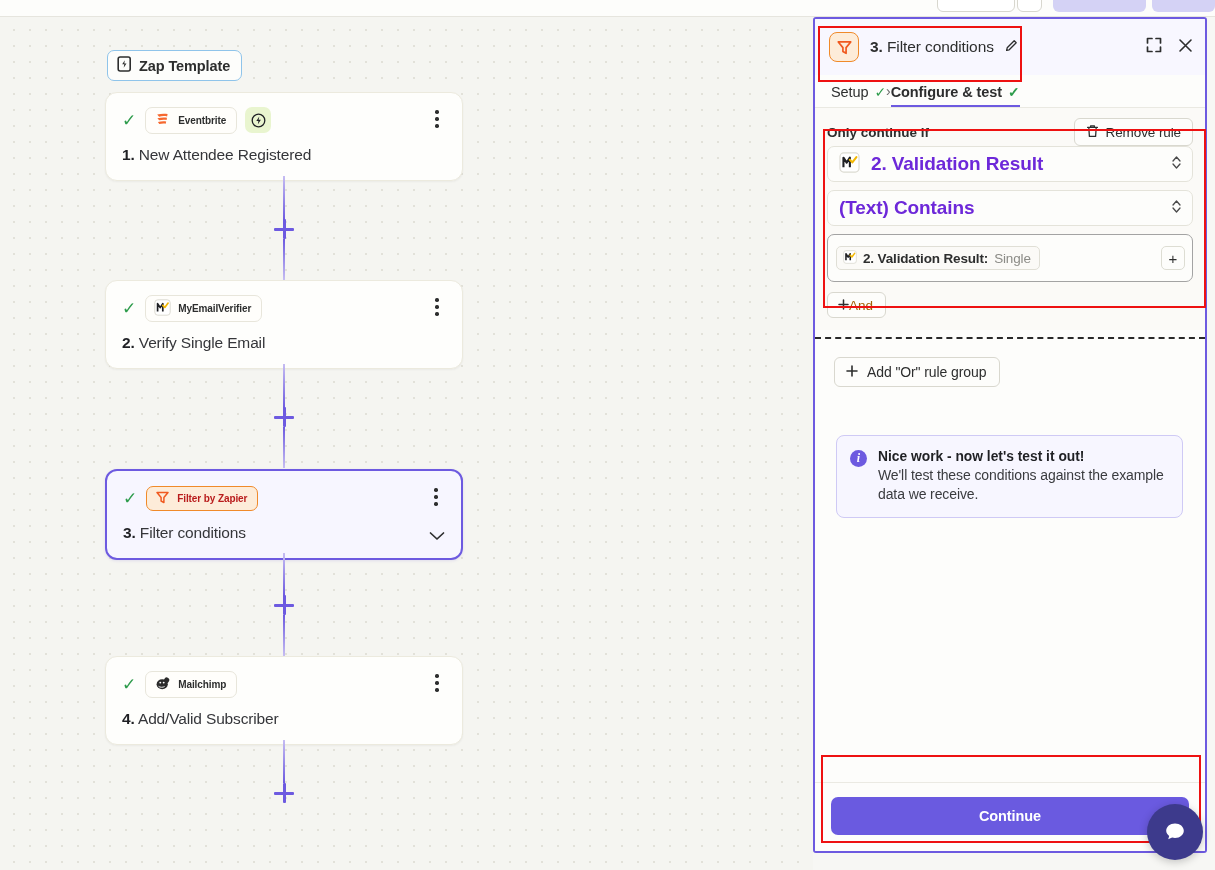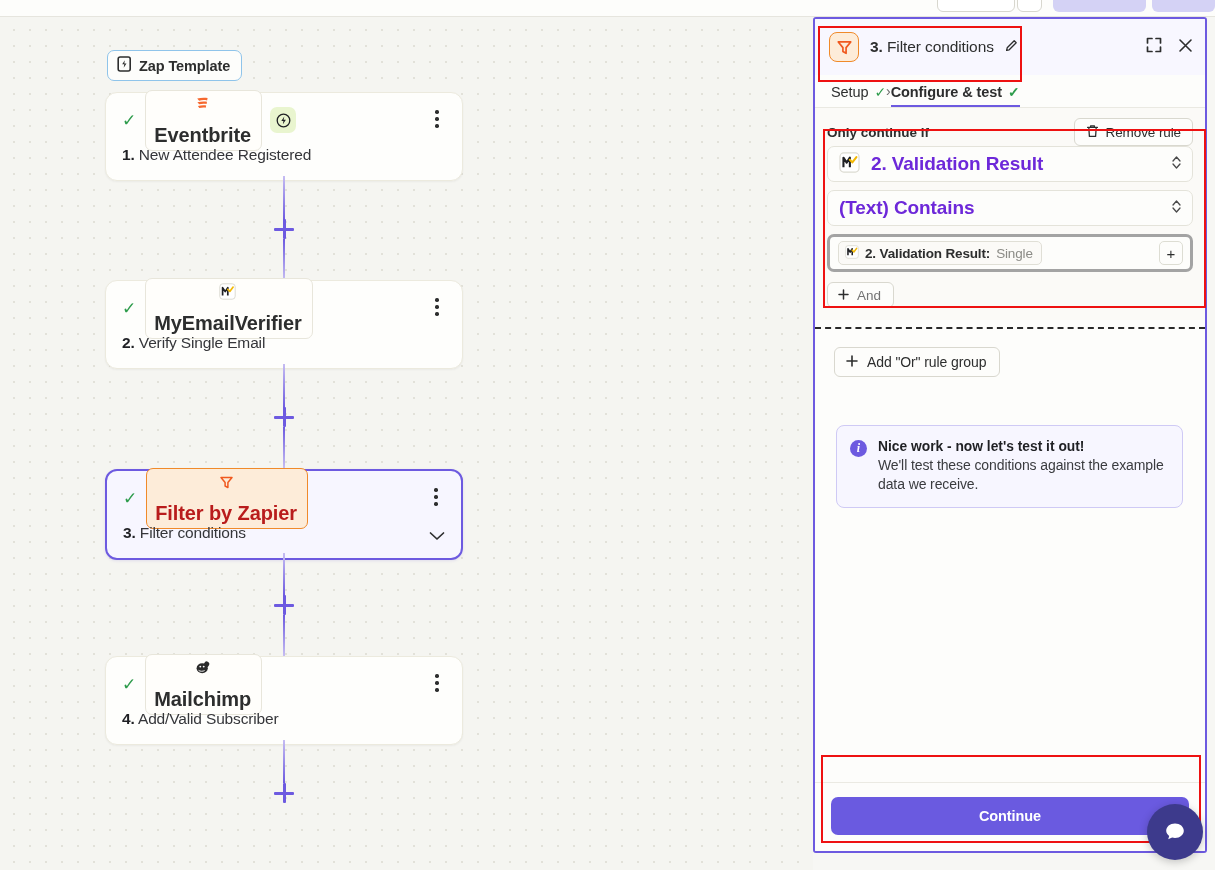--- a/index.html
+++ b/index.html
@@ -53,21 +53,21 @@
   .card.selected {
     background: #f7f6ff; border: 2px solid #6d5ae0;
     box-shadow: 0 1px 3px rgba(80,60,200,.12);
   }
   .card-top { display: flex; align-items: center; gap: 8px; height: 26px; }
   .check { color: #2e9c4c; font-size: 17px; line-height: 1; margin-right: 1px; }
   .app-chip {
     display: flex; align-items: center; gap: 7px;
     padding: 3px 10px 3px 8px; border-radius: 7px;
     background: #fffefb; border: 1px solid #e8e6db;
-    font-size: 20px; font-weight: bold; color: #2d2e2e; letter-spacing: -.1px; flex-direction: column;
+    font-size: 10px; font-weight: bold; color: #2d2e2e; letter-spacing: -.1px;
   }
   .app-chip.filter { background: #fdecd9; border-color: #f08a2a; color: #b91c1c; padding-left: 8px; }
   .trigger-badge {
     width: 26px; height: 26px; border-radius: 7px; background: #e9f5cf;
     display: flex; align-items: center; justify-content: center;
   }
   .kebab {
     position: absolute; right: 14px; top: 14px;
     width: 22px; height: 24px; cursor: pointer;
     display: flex; flex-direction: column; align-items: center;
@@ -146,43 +146,43 @@
   }
   .field {
     display: flex; align-items: center; height: 36px;
     background: #fdfdfb; border: 1px solid #e4e3da; border-radius: 7px;
     padding: 0 10px 0 11px; margin-bottom: 8px; cursor: pointer;
   }
   .field .mv-icon { margin-right: 11px; flex: none; }
   .field-text { font-size: 19px; color: #6d28d9; letter-spacing: -.1px; font-weight: bold; }
   .updown { margin-left: auto; flex: none; }
   .value-field {
-    display: flex; align-items: center; height: 38px;
-    background: #fdfdfb; border: 3px solid #a3a3a3; border-radius: 7px;
+    display: flex; align-items: center; height: 48px;
+    background: #fdfdfb; border: 1px solid #a3a3a3; border-radius: 7px;
     padding: 0 7px 0 8px; margin-bottom: 10px;
   }
   .token {
     display: flex; align-items: center; gap: 6px;
     height: 24px; padding: 0 8px 0 6px;
     background: #fbfaf7; border: 1px solid #e0dfd6; border-radius: 5px;
     font-size: 13.5px; letter-spacing: -.15px;
   }
   .token .t-key { font-weight: bold; color: #2d2e2e; }
   .token .t-val { color: #8b8b86; }
   .plus-box {
     margin-left: auto; width: 24px; height: 24px; border-radius: 5px;
     border: 1px solid #ddddd3; background: #fdfdfb;
     display: flex; align-items: center; justify-content: center;
     color: #2d2e2e; font-size: 15px; cursor: pointer;
   }
   .and-btn {
-    display: inline-flex; align-items: center; gap: 8px;
+    display: inline-flex; align-items: center; 
     height: 26px; padding: 0 12px 0 10px; border-radius: 6px;
     background: #fdfdfb; border: 1px solid #d9d8cf;
-    font-size: 13.5px; color: #737373; cursor: pointer;
+    font-size: 13.5px; color: #a16207; cursor: pointer;
   }
   .dash-sep { border-top: 2px dashed #2a2a2a; margin: 7px 0 0 0; }
   .or-wrap { padding: 18px 12px 0 19px; }
   .or-btn {
     display: inline-flex; align-items: center; gap: 9px;
     height: 30px; padding: 0 13px 0 11px; border-radius: 6px;
     background: #fdfdfb; border: 1px solid #d9d8cf;
     font-size: 14px; color: #2d2e2e; cursor: pointer; letter-spacing: -.1px;
   }
   .info-card {

